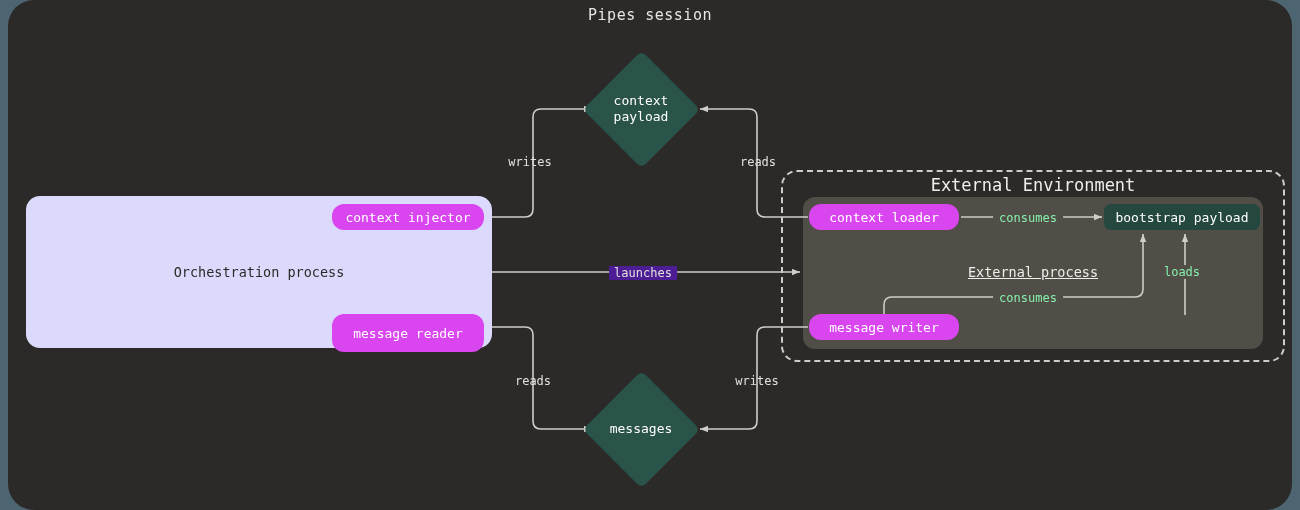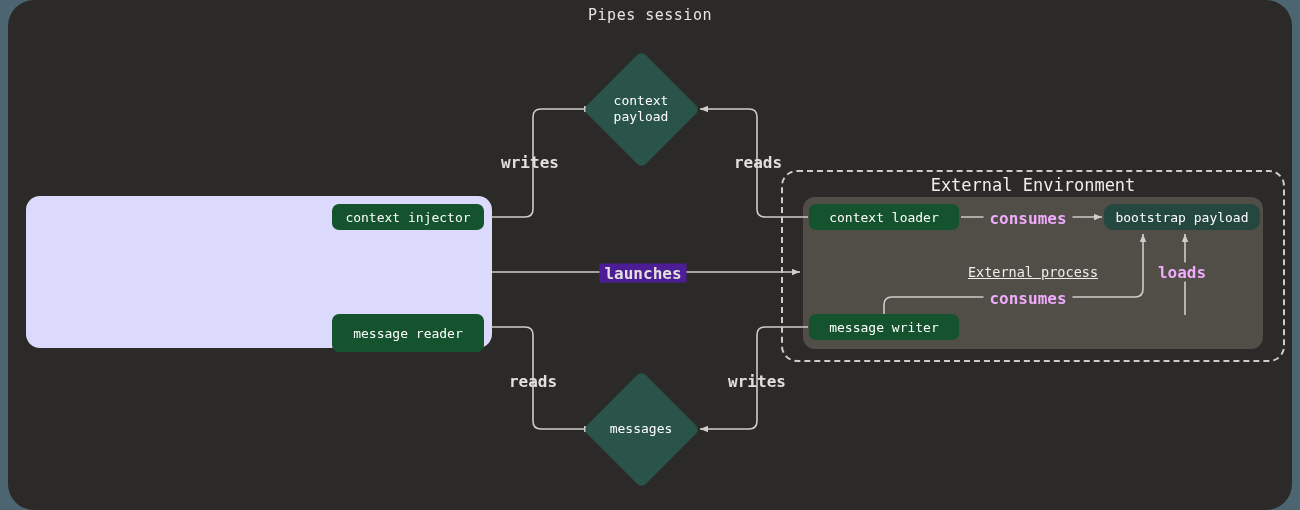--- a/index.html
+++ b/index.html
@@ -110,21 +110,21 @@
     position: absolute;
     display: flex;
     align-items: center;
     justify-content: center;
     border-radius: 7px;
     font-size: 13px;
     color: #ffffff;
     white-space: nowrap;
     box-sizing: border-box;
   }
-  .node.purple { background: #14532d; }
+  .node.purple { background: #d946ef; border-radius: 12px; }
   .node.teal   { background: #24483f; }
   
   .diamond-wrap {
     position: absolute;
     width: 118px;
     height: 118px;
   }
   .diamond-shape {
     position: absolute;
     left: 50%;
@@ -147,38 +147,38 @@
     justify-content: center;
     color: #ffffff;
     font-size: 13px;
     line-height: 1.25;
     text-align: center;
   }
   
   .elabel {
     position: absolute;
     color: #e2e0dd;
-    font-size: 16px;
+    font-size: 12px;
     white-space: nowrap;
     transform: translate(-50%, -50%);
     background: transparent;
-    font-weight: bold;
-  }
-  .elabel.ongray { color: #f0abfc; }
+  }
+  .elabel.ongray { color: #86efac; }
 </style>
 </head>
 <body>
 
 <div id="canvas">
 
   <div class="card"></div>
 
   <div class="title">Pipes session</div>
 
   <div class="orch-panel"></div>
+  <div class="orch-label">Orchestration process</div>
 
   <div class="ext-env"></div>
   <div class="ext-env-label">External Environment</div>
 
   <div class="ext-proc"></div>
   <div class="ext-proc-label">External process</div>
 
   <svg class="edges" viewBox="0 0 1300 510">
     <defs>
       <marker id="arrow" markerWidth="9" markerHeight="9" refX="8" refY="3.2" orient="auto" markerUnits="userSpaceOnUse">
@@ -226,16 +226,16 @@
     <div class="diamond-text">
       <span>context</span>
       <span>payload</span>
     </div>
   </div>
 
   <div class="node purple" style="left:332px; top:204px; width:152px; height:26px;">context injector</div>
   <div class="node purple" style="left:332px; top:314px; width:152px; height:38px;">message reader</div>
 
   <div class="node purple" style="left:809px; top:204px; width:150px; height:26px;">context loader</div>
-  <div class="node teal" style="left:1104px; top:204px; width:156px; height:26px;border-radius:9px;">bootstrap payload</div>
+  <div class="node teal" style="left:1104px; top:204px; width:156px; height:26px;">bootstrap payload</div>
   <div class="node purple" style="left:809px; top:314px; width:150px; height:26px;">message writer</div>
 
 </div>
 
 </body></html>

